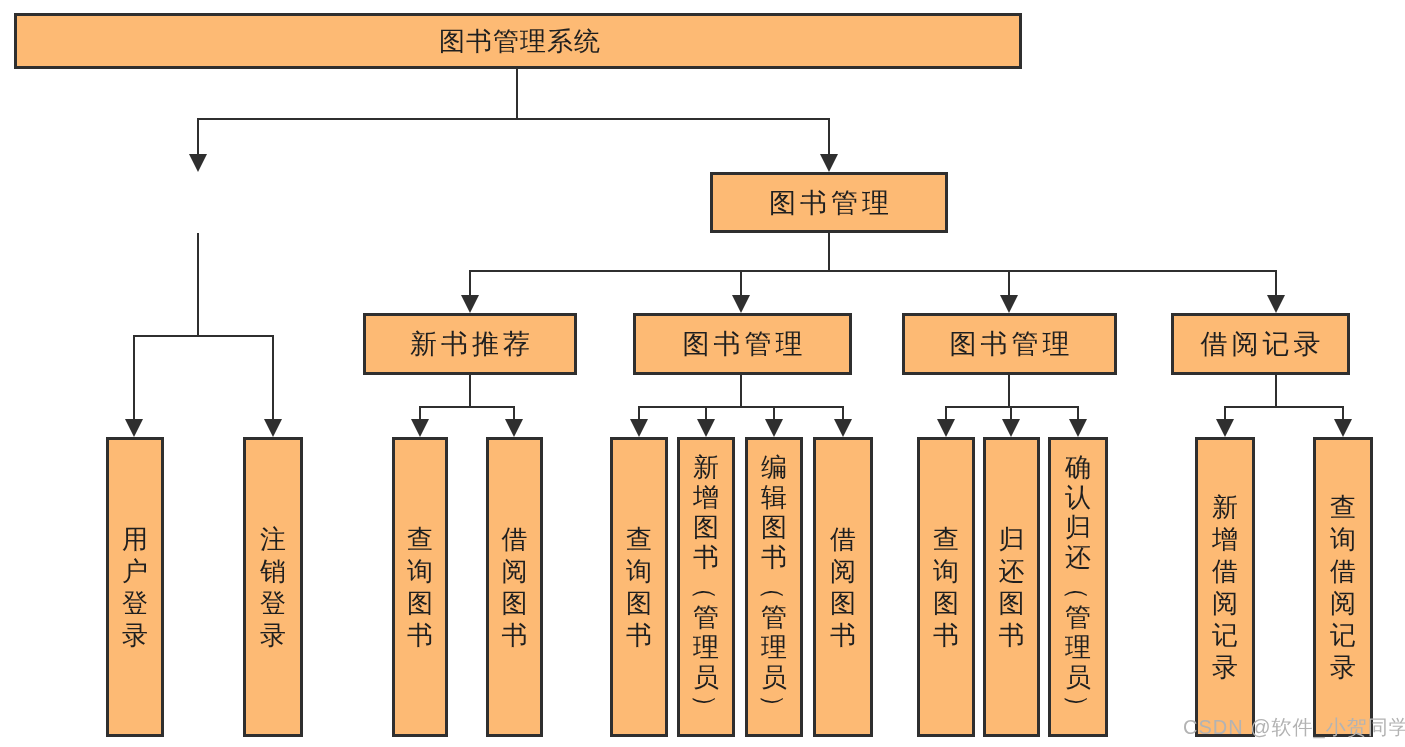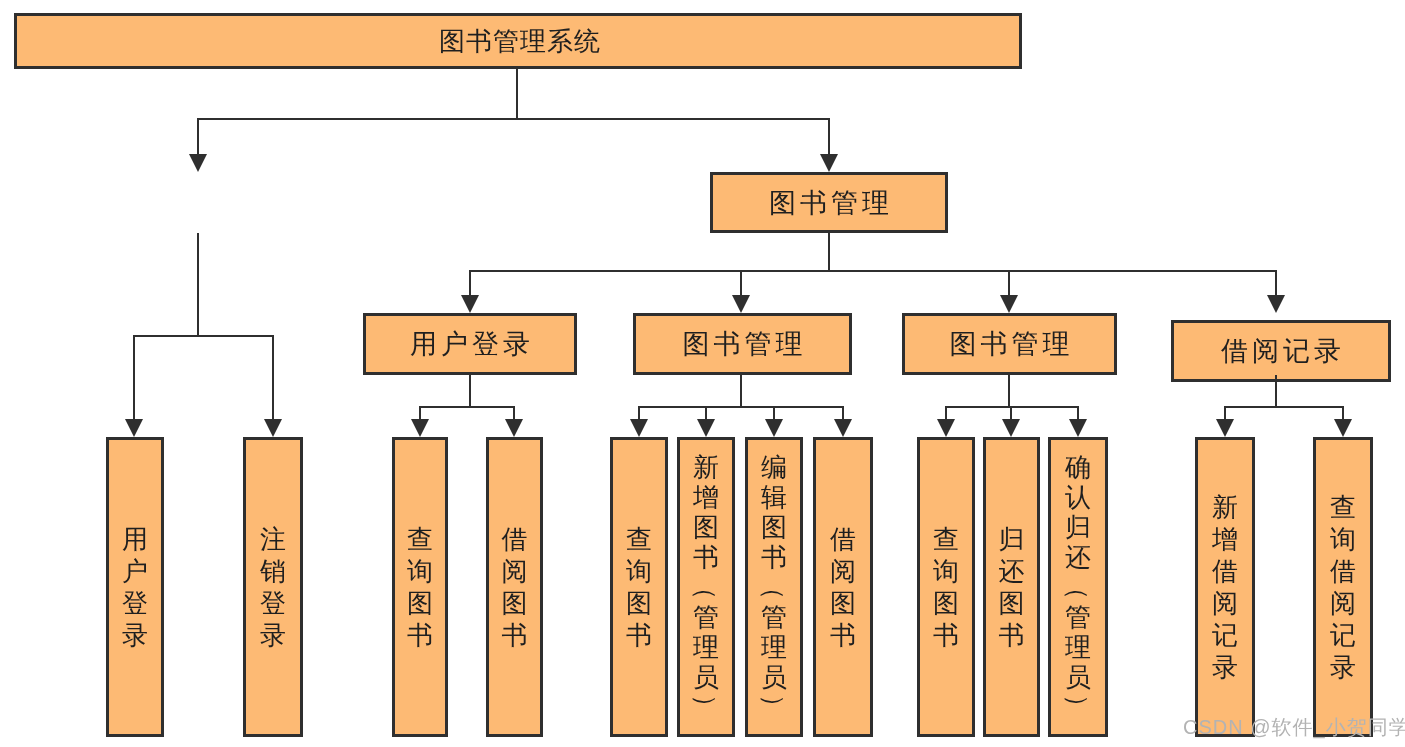--- a/index.html
+++ b/index.html
@@ -73,27 +73,27 @@
 </head>
 <body>
 
 <div id="canvas">
 
   <div class="node h-node root-node" style="left:14px;top:13px;width:1008px;height:56px">图书管理系统</div>
 
 
   <div class="node h-node" style="left:710px;top:172px;width:238px;height:61px">图书管理</div>
 
-  <div class="node h-node" style="left:363px;top:313px;width:214px;height:62px">用户登录</div>
+  <div class="node h-node" style="left:363px;top:313px;width:214px;height:62px">新书推荐</div>
 
   <div class="node h-node" style="left:633px;top:313px;width:219px;height:62px">图书管理</div>
 
   <div class="node h-node" style="left:902px;top:313px;width:215px;height:62px">图书管理</div>
 
-  <div class="node h-node" style="left:1171px;top:320px;width:220px;height:62px">借阅记录</div>
+  <div class="node h-node" style="left:1171px;top:313px;width:179px;height:62px">借阅记录</div>
 
   <div class="node v-node" style="left:106px;top:437px;width:58px;height:300px">
       <div style="height: 32px; line-height: 32px;">用</div>
       <div style="height: 32px; line-height: 32px;">户</div>
       <div style="height: 32px; line-height: 32px;">登</div>
       <div style="height: 32px; line-height: 32px;">录</div>
     </div>
 
   <div class="node v-node" style="left:243px;top:437px;width:60px;height:300px">
       <div style="height: 32px; line-height: 32px;">注</div>

